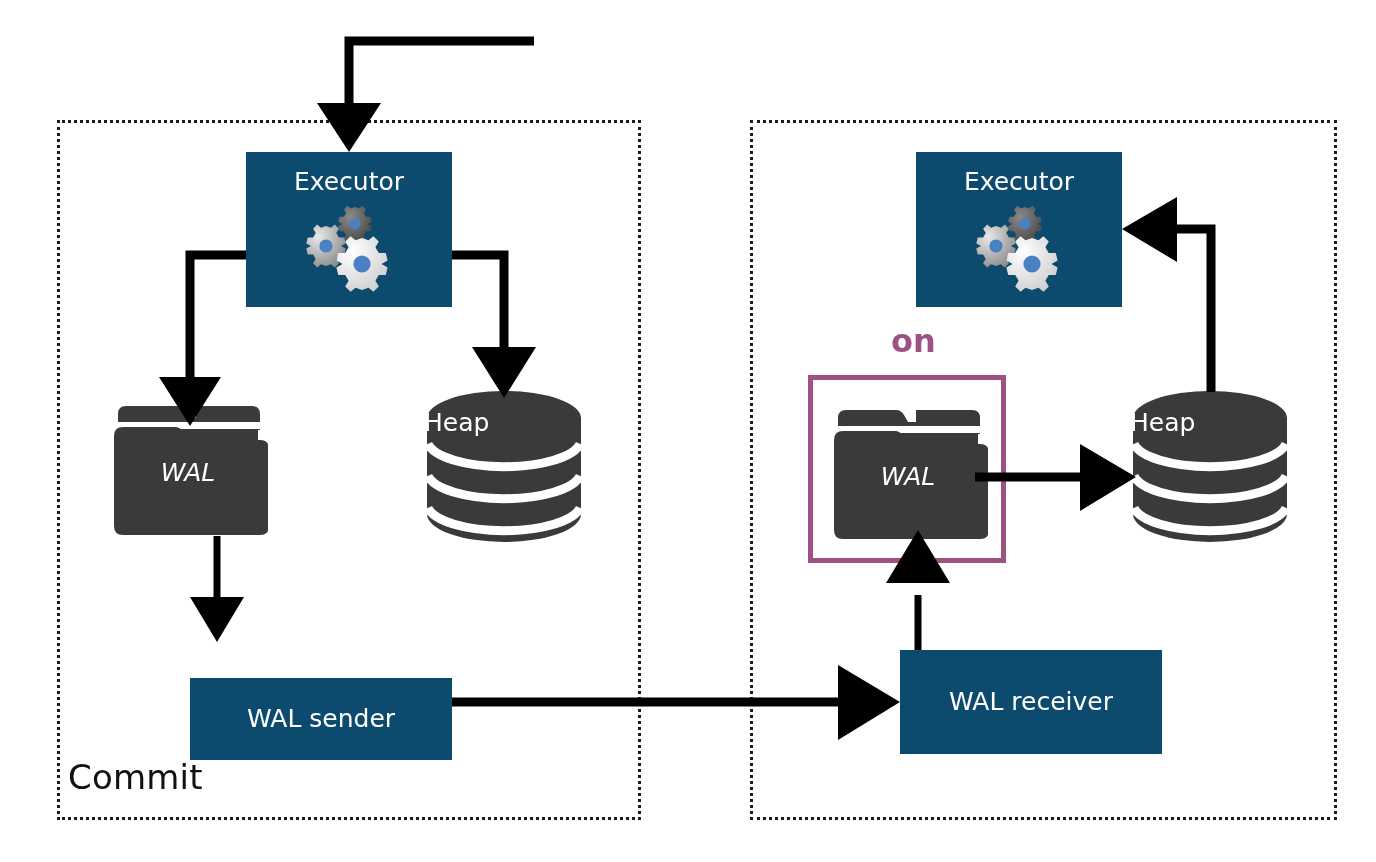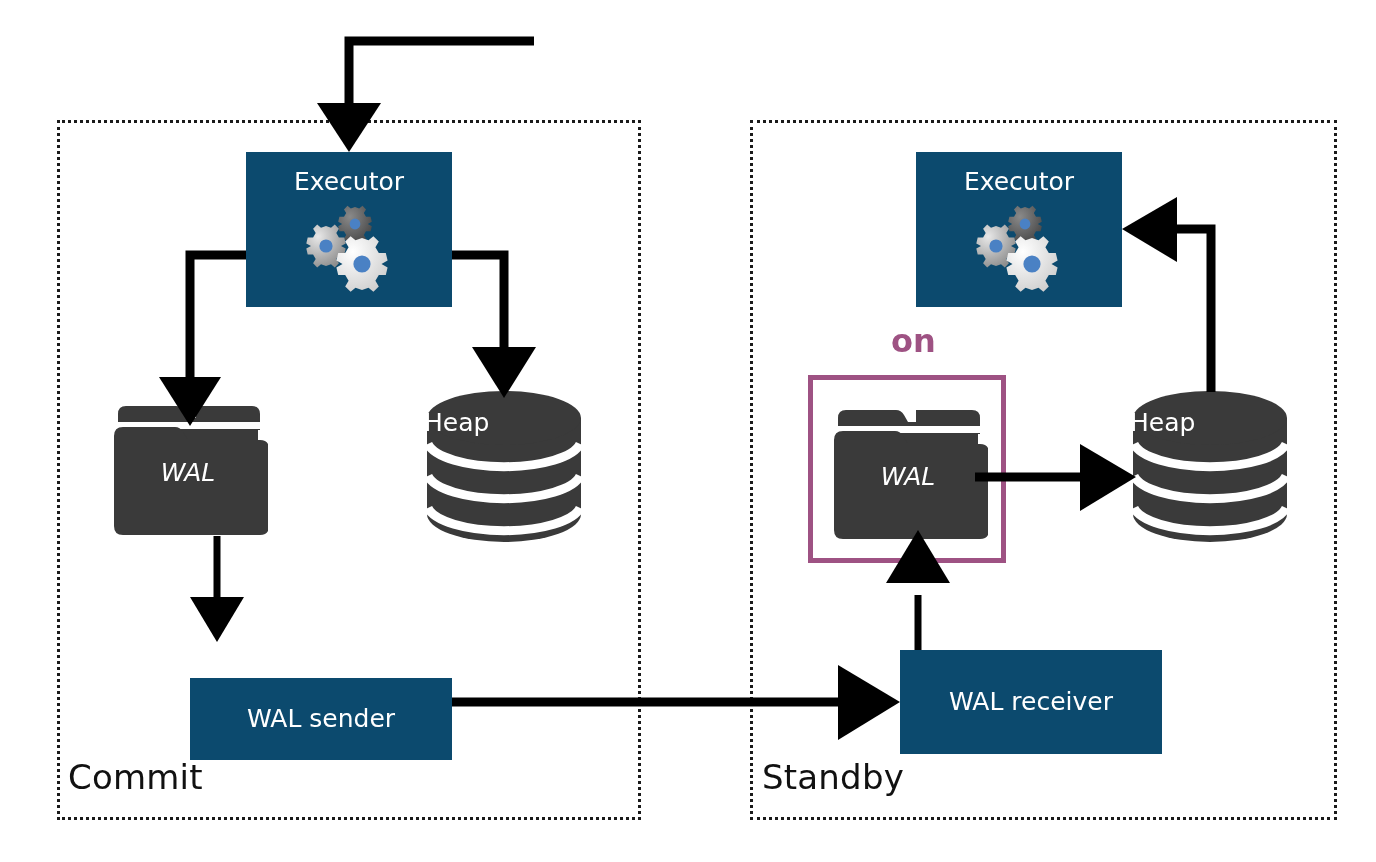--- a/index.html
+++ b/index.html
@@ -149,21 +149,20 @@
 <body>
 
 <div id="canvas">
 
   <div class="group" style="left:57px; top:120px; width:584px; height:700px;"></div>
 
   <div class="group" style="left:750px; top:120px; width:587px; height:700px;"></div>
 
   <div class="group-label" style="left:66px; top:760px;">Commit</div>
 
-  <div class="group-label" style="left:760px; top:760px;">Standby</div>
 
 
   <div class="box-blue box-exec" style="left:246px; top:152px; width:206px; height:155px;">
     <div class="box-label">Executor</div>
     <div class="gears">
       <svg width="110" height="90" viewBox="0 0 110 90">
         <defs>
           <radialGradient id="gDark" cx="35%" cy="30%" r="75%">
             <stop offset="0%" stop-color="#8a8a8a"></stop>
             <stop offset="100%" stop-color="#4a4a4a"></stop>

